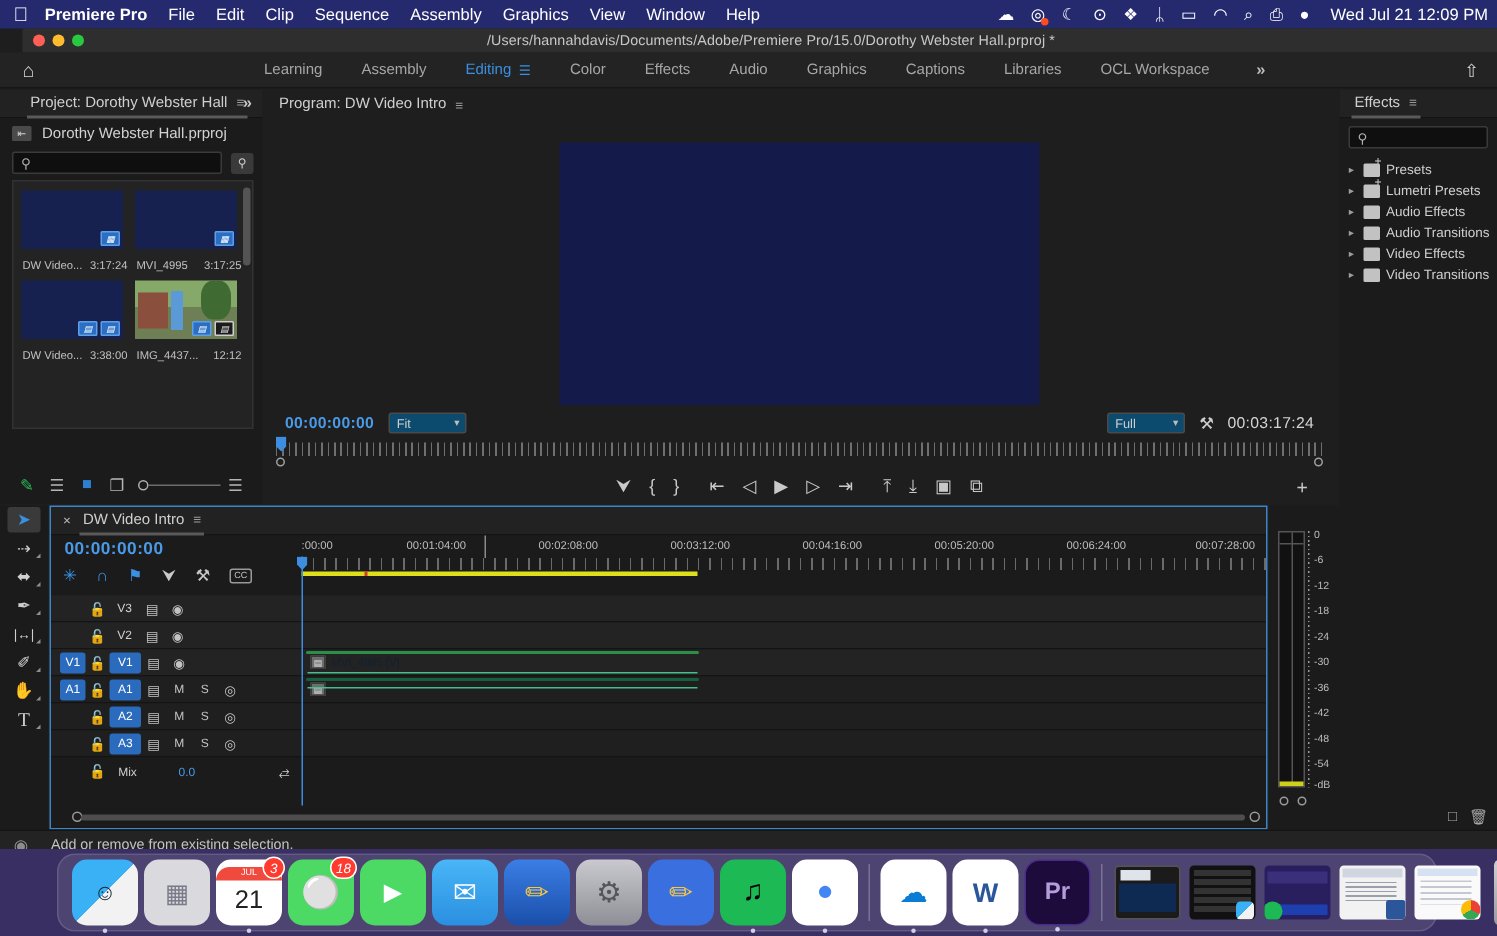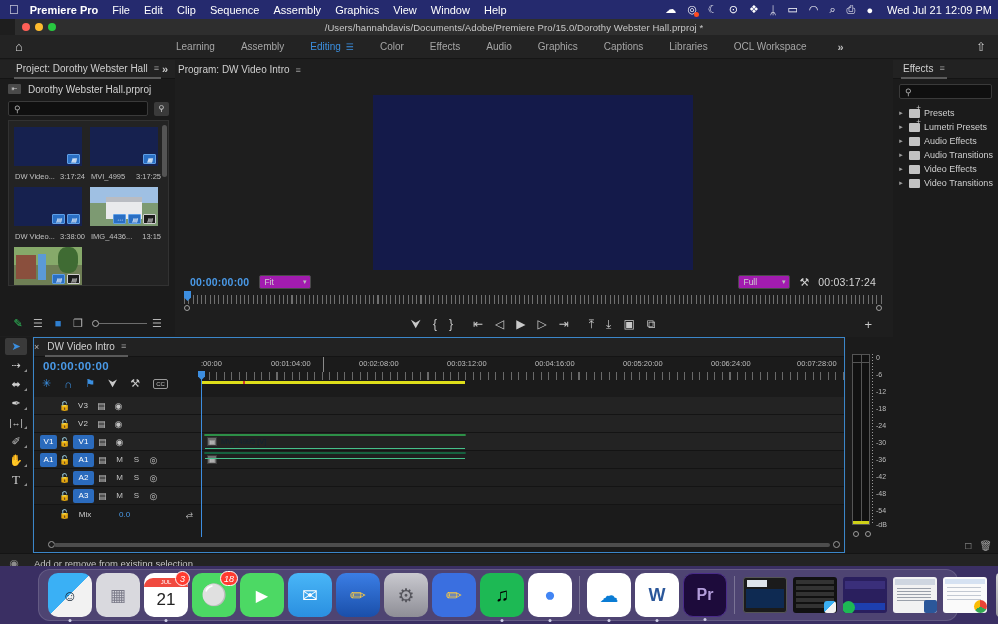--- a/index.html
+++ b/index.html
@@ -57,21 +57,21 @@
   }
   .ws-item.active { color: #3b8fe0; }
   .ws-item .burger { font-size: 9px; color: #3b8fe0; }
   .wsbar .chev { color: #bdbdbd; font-size: 11px; margin-left: 18px; font-weight: bold; }
   .wsbar .share { margin-left: auto; margin-right: 12px; color: #cfcfcf; font-size: 12px; }
 
   
   .panel { position: absolute; background: #1e1e1e; }
   .panel-hdr {
     height: 19px; background: #262626; display: flex; align-items: center;
-    color: #cfcfcf; font-size: 10px; border-bottom: 1px solid #141414;
+    padding-left: 8px; color: #cfcfcf; font-size: 10px; border-bottom: 1px solid #141414;
   }
   .panel-hdr .tab { display: flex; align-items: center; gap: 6px;
     border-bottom: 2px solid #5a5a5a; height: 19px; padding: 0 2px; }
   .panel-hdr .burger { font-size: 9px; color: #9a9a9a; }
 
   
   #project { left: 0; top: 60px; width: 175px; height: 276px; background: #1b1b1b; }
   #project .panel-hdr { justify-content: center; position: relative; background: #222; }
   #project .panel-hdr .dbl { position: absolute; right: 7px; color: #c9c9c9; font-size: 11px; font-weight: bold; }
   .proj-name {
@@ -144,21 +144,21 @@
     background: #1e1e1e; display: flex; align-items: center; justify-content: center;
   }
   .prog-video { width: 320px; height: 175px; background: #141a4a; }
   .prog-ctl {
     position: absolute; top: 210px; left: 0; width: 714px; height: 24px;
     display: flex; align-items: center; padding: 0 14px; gap: 10px;
   }
   .tc-blue { color: #4a9ae8; font-size: 10.5px; font-weight: bold; letter-spacing: .2px; }
   .tc-white { color: #d5d5d5; font-size: 10.5px; letter-spacing: .2px; }
   .selbox {
-    height: 14px; min-width: 52px; background: #a21caf; border: 1px solid #4a4a4a; border-radius: 2px;
+    height: 14px; min-width: 52px; background: #0c4a6e; border: 1px solid #4a4a4a; border-radius: 2px;
     display: flex; align-items: center; justify-content: space-between; padding: 0 4px;
     color: #d0d0d0; font-size: 8.5px;
   }
   .selbox .cv { font-size: 7px; color: #bdbdbd; }
   .prog-ctl .rightside { margin-left: auto; display: flex; align-items: center; gap: 9px; }
   .prog-bar {
     position: absolute; top: 231px; left: 8px; width: 698px; height: 18px;
   }
   .ruler-ticks { position: absolute; top: 4px; left: 0; width: 698px; height: 9px;
     background: repeating-linear-gradient(to right, #6f6f6f 0 1px, transparent 1px 4.3px);
@@ -420,34 +420,20 @@
                 <i class="bdg blue">▤</i>
                 <i class="bdg blue">▤</i>
               </span>
           </div>
           <div class="bin-meta">
               <span>DW Video...</span>
               <span>3:38:00</span>
             </div>
         </div>
 
-        <div class="bin-item">
-          <div class="thumb photo1">
-            <i class="house"></i>
-            <span class="badges">
-                <i class="bdg blue">⋯</i>
-                <i class="bdg blue">▤</i>
-                <i class="bdg grey">▤</i>
-              </span>
-          </div>
-          <div class="bin-meta">
-              <span>IMG_4436...</span>
-              <span>13:15</span>
-            </div>
-        </div>
 
         <div class="bin-item">
           <div class="thumb photo2">
             <i class="brick"></i>
               <i class="tree"></i>
               <i class="person"></i>
             <span class="badges">
                 <i class="bdg blue">▤</i>
                 <i class="bdg grey">▤</i>
               </span>

